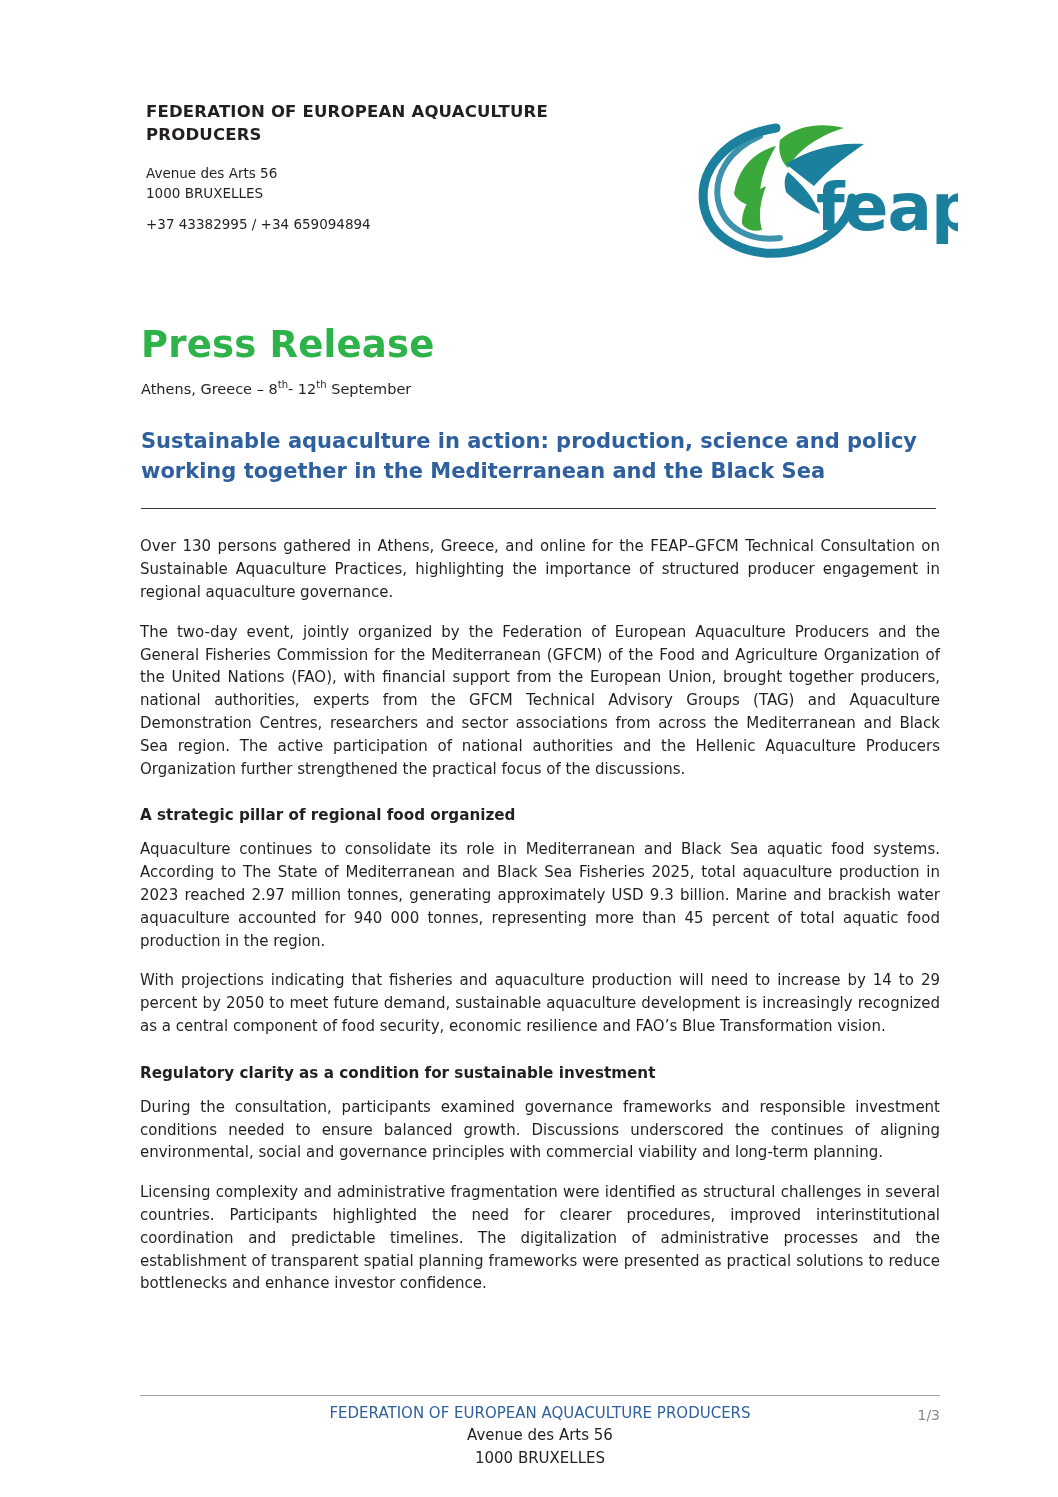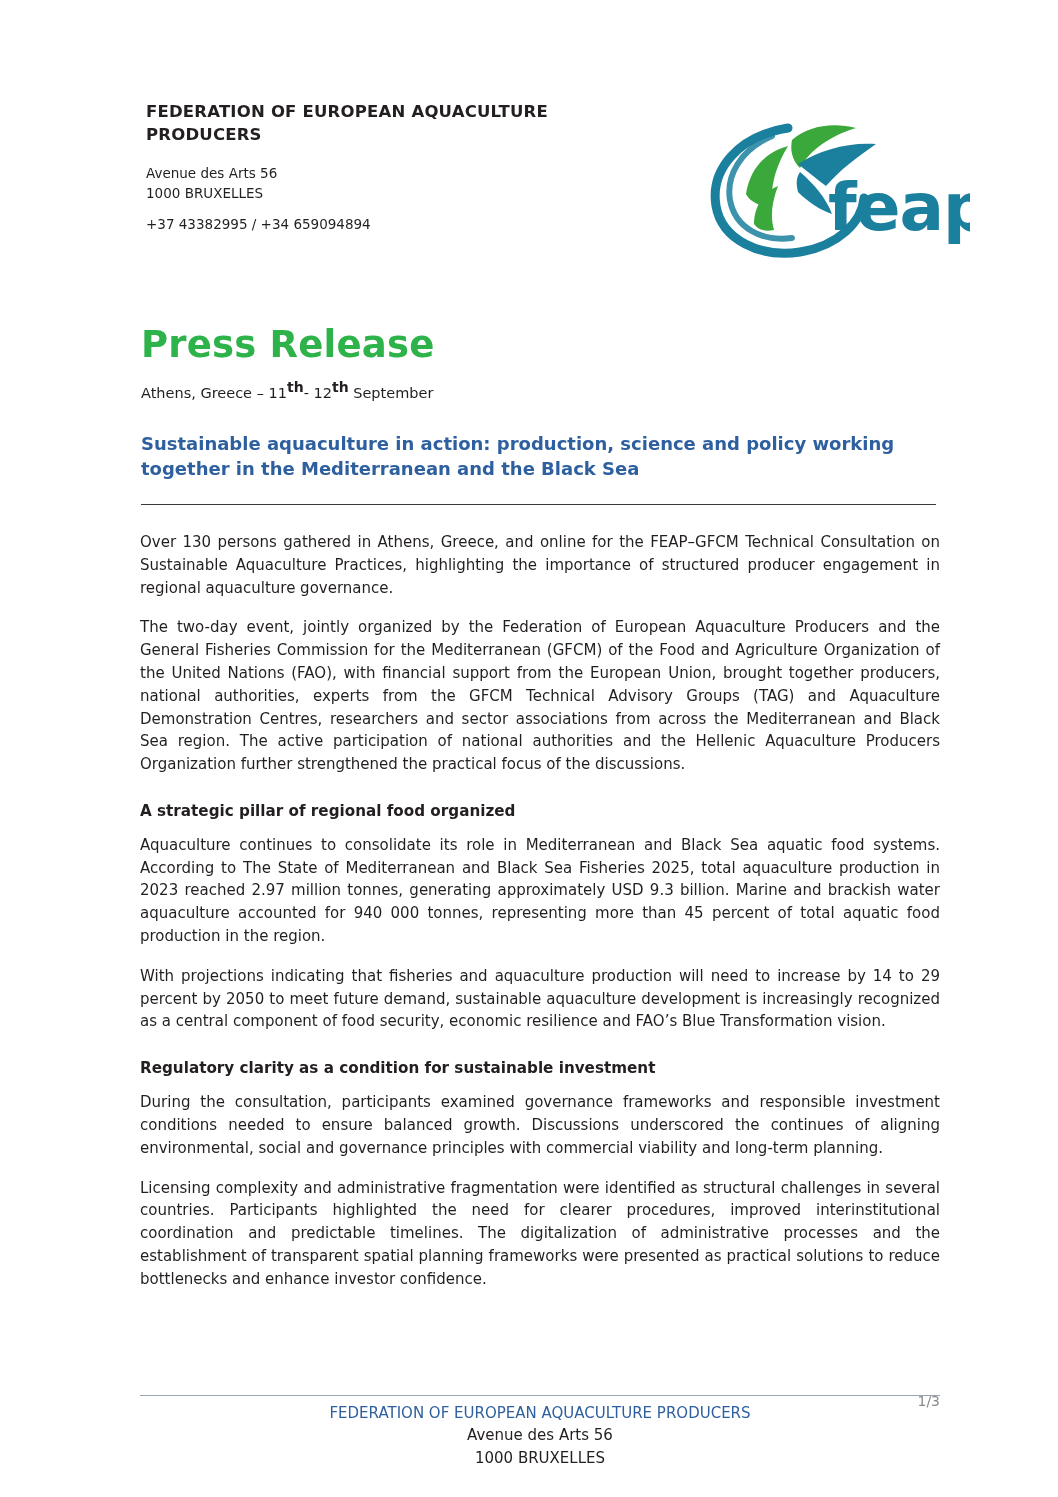--- a/index.html
+++ b/index.html
@@ -43,46 +43,45 @@
     color: #231f20;
   }
   .addr-block .gap {
     display: block;
     height: 11px;
   }
 
   
   .logo {
     position: absolute;
-    right: 12px;
+    right: 24px;
     top: 6px;
     width: 290px;
     height: 160px;
   }
 
   
   .press-release {
     font-size: 37px;
     font-weight: bold;
     color: #2eb24a;
     margin: 38px 0 0 1px;
     letter-spacing: 0.2px;
   }
   .dateline {
     font-size: 14.5px;
     color: #231f20;
     margin: 13px 0 0 1px;
   }
   .dateline sup {
-    font-size: 14px;
+    font-size: 10px;
     vertical-align: super;
-    font-weight: bold;
   }
   .headline {
-    font-size: 18px;
+    font-size: 21px;
     font-weight: bold;
     color: #2e5f9e;
     line-height: 1.42;
     margin: 30px 0 0 1px;
     max-width: 800px;
   }
   .rule {
     border: none;
     border-top: 1.3px solid #3a3a3a;
     margin: 22px 0 0 1px;
@@ -105,21 +104,21 @@
     font-size: 15.2px;
     font-weight: bold;
     margin: 26px 0 14px 0;
     color: #231f20;
   }
 
   
   .page-number {
     position: absolute;
     right: 118px;
-    bottom: 88px;
+    bottom: 74px;
     font-size: 14px;
     color: #8b8b8b;
   }
   .footer {
     position: absolute;
     left: 140px;
     right: 118px;
     bottom: 28px;
     text-align: center;
   }
@@ -169,21 +168,21 @@
         <path d="M120 66 C134 78 146 92 152 108 C140 104 128 96 118 86 C116 78 116 72 120 66 Z" fill="#1b7f9e"></path>
 
         <text x="148" y="124" font-family="DejaVu Sans, sans-serif" font-size="66" font-weight="bold" fill="#1b7f9e" letter-spacing="-1">feap</text>
       </svg>
     </div>
   </div>
 
   <div class="press-release">Press Release</div>
 
   <div class="dateline">
-    <span>Athens, Greece – 11</span><sup>th</sup><span>- 12</span><sup>th</sup><span> September</span>
+    <span>Athens, Greece – 8</span><sup>th</sup><span>- 12</span><sup>th</sup><span> September</span>
   </div>
 
   <div class="headline">Sustainable aquaculture in action: production, science and policy working together in the Mediterranean and the Black Sea</div>
 
   <hr class="rule">
 
   <div class="body-text">
     <p>Over 130 persons gathered in Athens, Greece, and online for the FEAP–GFCM Technical Consultation on Sustainable Aquaculture Practices, highlighting the importance of structured producer engagement in regional aquaculture governance.</p>
     <p>The two-day event, jointly organized by the Federation of European Aquaculture Producers and the General Fisheries Commission for the Mediterranean (GFCM) of the Food and Agriculture Organization of the United Nations (FAO), with financial support from the European Union, brought together producers, national authorities, experts from the GFCM Technical Advisory Groups (TAG) and Aquaculture Demonstration Centres, researchers and sector associations from across the Mediterranean and Black Sea region. The active participation of national authorities and the Hellenic Aquaculture Producers Organization further strengthened the practical focus of the discussions.</p>
 

